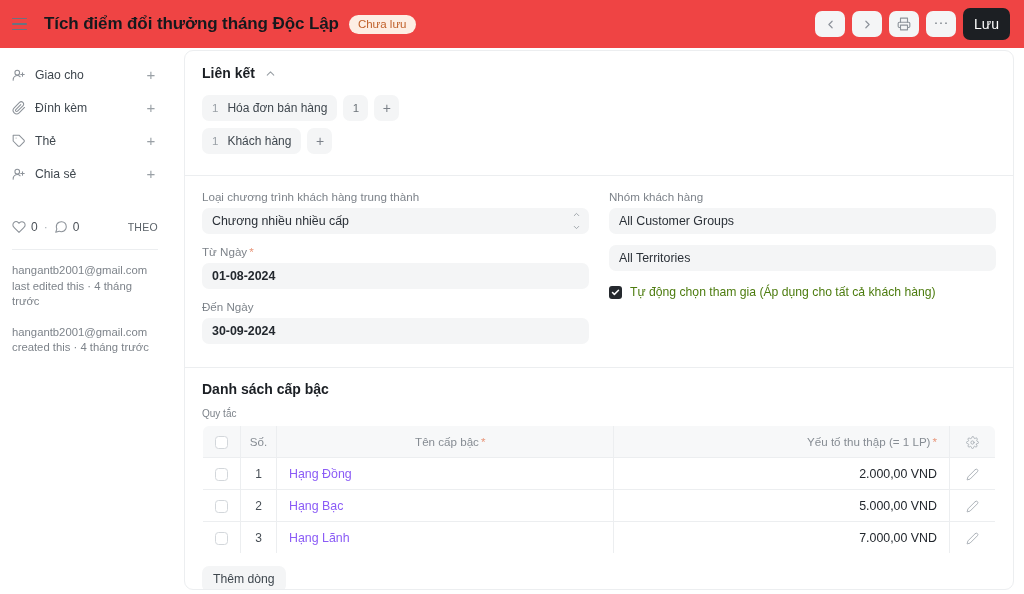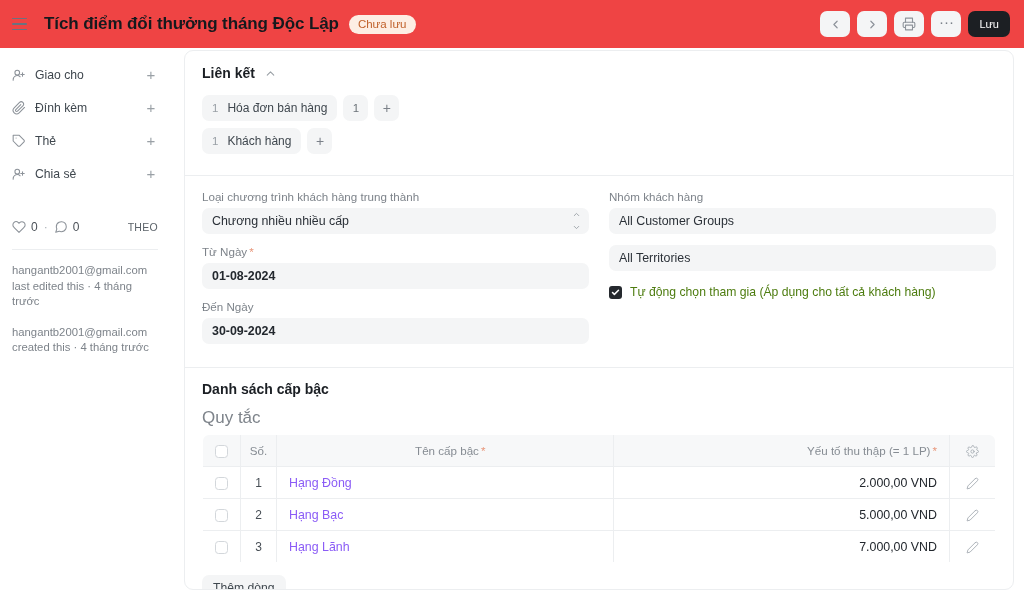--- a/index.html
+++ b/index.html
@@ -46,25 +46,25 @@
     width: 30px; height: 26px;
     background: #f4f5f6;
     border-radius: 7px;
     display: flex; align-items: center; justify-content: center;
     cursor: pointer;
     color: #8d939a;
   }
   .tb-btn svg { display: block; }
   .tb-btn.ellipsis { font-size: 15px; color: #7b8189; line-height: 1; padding-bottom: 6px; }
   .btn-save {
-    height: 26px; min-width: 38px;
+    height: 32px; min-width: 38px;
     padding: 0 11px;
     background: #1c1f23; color: #ffffff;
     border-radius: 7px;
-    font-size: 11px;
+    font-size: 14px;
     display: flex; align-items: center; justify-content: center;
     cursor: pointer;
   }
 
   
   .body-wrap { display: flex; height: 546px; }
 
   
   .sidebar {
     width: 172px; flex: 0 0 172px;
@@ -168,21 +168,21 @@
     background: #25292e; border-radius: 3px;
     display: flex; align-items: center; justify-content: center;
     margin-top: 1px; cursor: pointer;
   }
   .cbx svg { display: block; }
   .cbx-label { font-size: 12.2px; color: #4d7c0f; margin-left: 8px; line-height: 15px; }
 
   
   .sec-table { padding: 13px 17px 0; }
   .tbl-title { font-size: 14px; font-weight: bold; color: #1b1f24; }
-  .tbl-sublabel { font-size: 17px; color: #7d838a; margin: 11px 0 6px; }
+  .tbl-sublabel { font-size: 10px; color: #7d838a; margin: 11px 0 6px; }
   table.grid {
     width: 100%; border-collapse: collapse;
     border: 1px solid #eceef0; border-radius: 7px;
     table-layout: fixed;
     overflow: hidden;
   }
   table.grid th, table.grid td {
     border-right: 1px solid #eceef0;
     border-bottom: 1px solid #eceef0;
     height: 32px;

